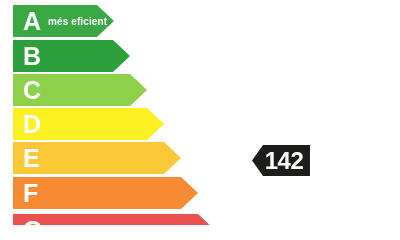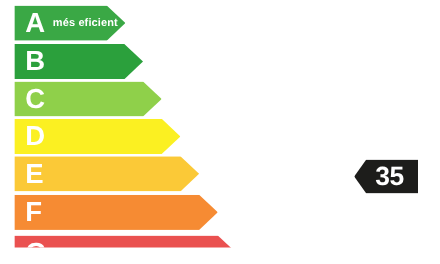--- a/index.html
+++ b/index.html
@@ -121,18 +121,18 @@
   <div class="band" style="top: 177px; width: 185px;">
     <div class="band-shape" style="background: rgb(246, 139, 51);"></div>
     <span class="band-letter">F</span>
   </div>
 
   <div class="band" style="top: 214px; width: 202px;">
     <div class="band-shape" style="background: rgb(234, 81, 80);"></div>
     <span class="band-letter">G</span>
   </div>
 
+  <div class="badge" style="left: 252px; top: 145px; width: 58px; background: rgb(29, 29, 27);">
+    <span class="badge-value">142</span>
+  </div>
 
-  <div class="badge" style="left: 322px; top: 145px; width: 58px; background: rgb(29, 29, 27);">
-    <span class="badge-value">35</span>
-  </div>
 
 </div>
 
 </body></html>

